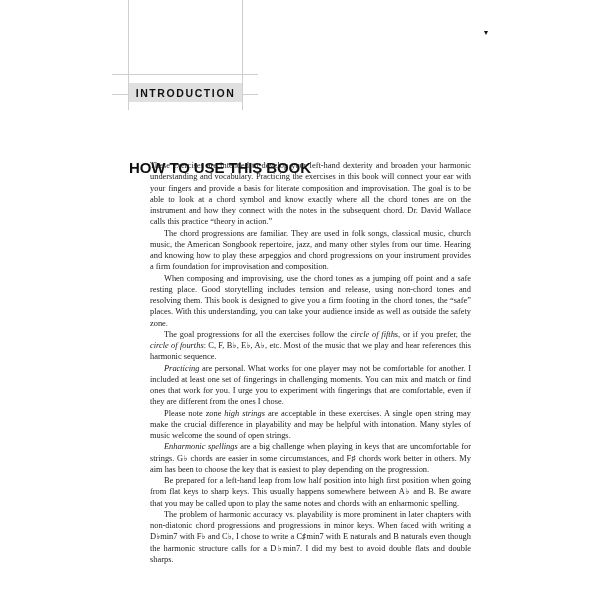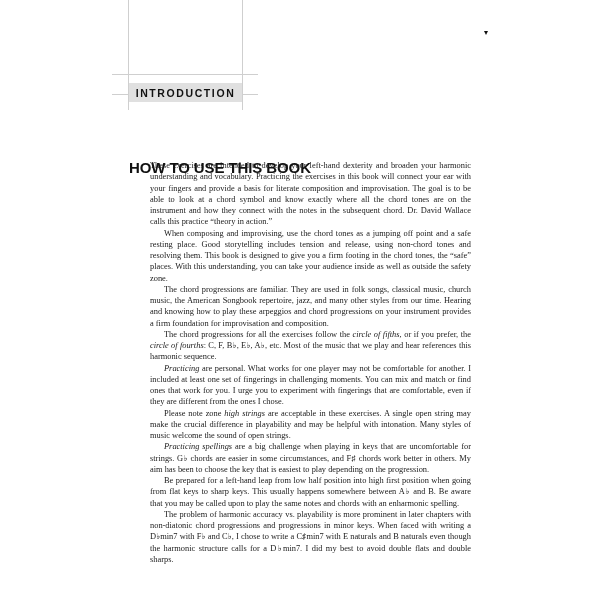--- a/index.html
+++ b/index.html
@@ -40,22 +40,22 @@
   <div class="hline" style="top:94px;"></div>
 
   <div class="chapter-box">INTRODUCTION</div>
 
   <div class="marker"></div>
 
   <h2 class="section-heading">HOW TO USE THIS BOOK</h2>
 
   <div class="body-text">
     <p class="first"><span>These exercises are intended to develop your left-hand dexterity and broaden your harmonic understanding and vocabulary. Practicing the exercises in this book will connect your ear with your fingers and provide a basis for literate composition and improvisation. The goal is to be able to look at a chord symbol and know exactly where all the chord tones are on the instrument and how they connect with the notes in the subsequent chord. Dr. David Wallace calls this practice “theory in action.”</span></p>
+    <p><span>The chord progressions are familiar. They are used in folk songs, classical music, church music, the American Songbook repertoire, jazz, and many other styles from our time. Hearing and knowing how to play these arpeggios and chord progressions on your instrument provides a firm foundation for improvisation and composition.</span></p>
     <p><span>When composing and improvising, use the chord tones as a jumping off point and a safe resting place. Good storytelling includes tension and release, using non-chord tones and resolving them. This book is designed to give you a firm footing in the chord tones, the “safe” places. With this understanding, you can take your audience inside as well as outside the safety zone.</span></p>
-    <p><span>The chord progressions are familiar. They are used in folk songs, classical music, church music, the American Songbook repertoire, jazz, and many other styles from our time. Hearing and knowing how to play these arpeggios and chord progressions on your instrument provides a firm foundation for improvisation and composition.</span></p>
-    <p><span>The chord progressions for all the exercises follow the </span><i>circle of fifths</i><span>, or if you prefer, the </span><i>circle of fourths</i><span>: C, F, B♭, E♭, A♭, etc. Most of the music that we play and hear references this harmonic sequence.</span></p>
+    <p><span>The goal progressions for all the exercises follow the </span><i>circle of fifths</i><span>, or if you prefer, the </span><i>circle of fourths</i><span>: C, F, B♭, E♭, A♭, etc. Most of the music that we play and hear references this harmonic sequence.</span></p>
     <p><i>Practicing</i><span> are personal. What works for one player may not be comfortable for another. I included at least one set of fingerings in challenging moments. You can mix and match or find ones that work for you. I urge you to experiment with fingerings that are comfortable, even if they are different from the ones I chose.</span></p>
     <p><span>Please note zone </span><i>high strings</i><span> are acceptable in these exercises. A single open string may make the crucial difference in playability and may be helpful with intonation. Many styles of music welcome the sound of open strings.</span></p>
-    <p><i>Practicing spellings</i><span> are a big challenge when playing in keys that are uncomfortable for strings. G♭ chords are easier in some circumstances, and F♯ chords work better in others. My aim has been to choose the key that is easiest to play depending on the progression.</span></p>
+    <p><i>Enharmonic spellings</i><span> are a big challenge when playing in keys that are uncomfortable for strings. G♭ chords are easier in some circumstances, and F♯ chords work better in others. My aim has been to choose the key that is easiest to play depending on the progression.</span></p>
     <p><span>Be prepared for a left-hand leap from low half position into high first position when going from flat keys to sharp keys. This usually happens somewhere between A♭ and B. Be aware that you may be called upon to play the same notes and chords with an enharmonic spelling.</span></p>
     <p><span>The problem of harmonic accuracy vs. playability is more prominent in later chapters with non-diatonic chord progressions and progressions in minor keys. When faced with writing a D♭min7 with F♭ and C♭, I chose to write a C♯min7 with E naturals and B naturals even though the harmonic structure calls for a D♭min7. I did my best to avoid double flats and double sharps.</span></p>
   </div>
 </div>
 
 </body></html>

